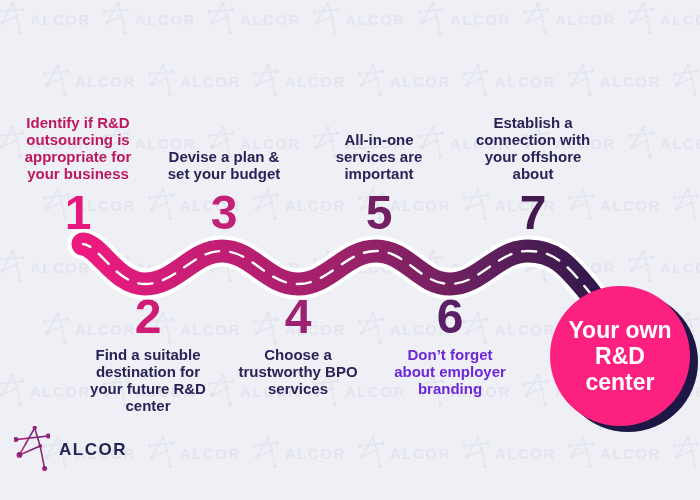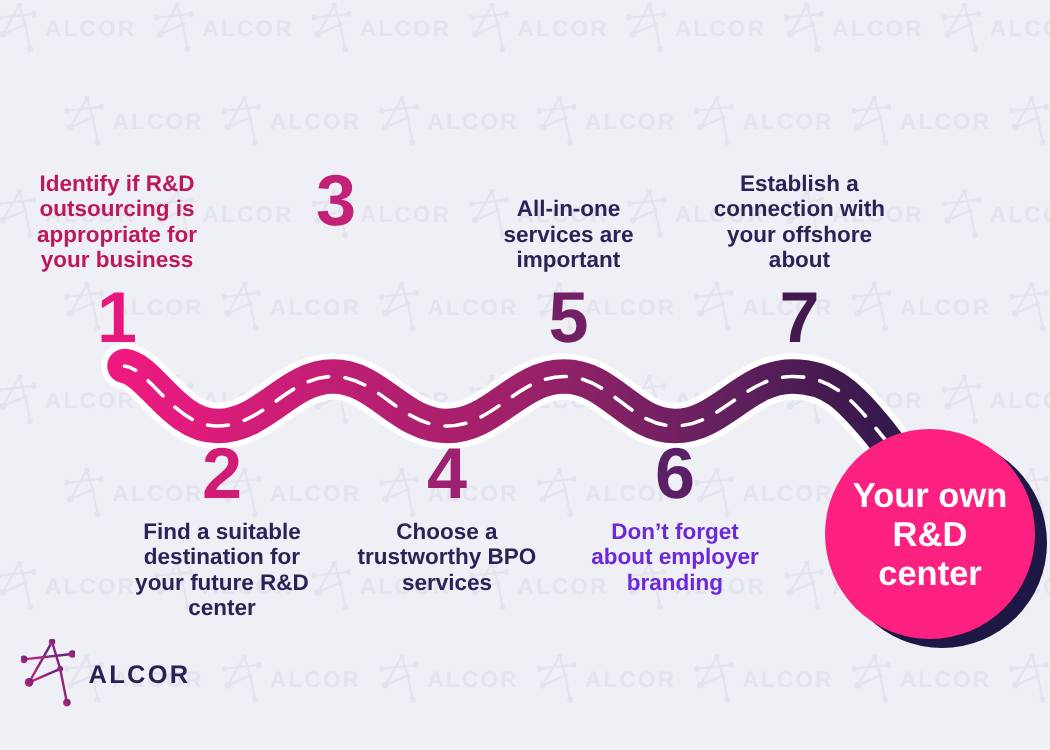--- a/index.html
+++ b/index.html
@@ -1119,20 +1119,22 @@
 
   <div class="step top s1">
     <div class="step-text" style="color: #be185d; text-align: center;">Identify if R&amp;D
 outsourcing is
 appropriate for
 your business</div>
     <div class="step-number" style="color: rgb(230, 24, 125);">1</div>
   </div>
 
   <div class="step top s3">
+    <div class="step-text" style="color: rgb(42, 35, 87);">Devise a plan &amp;
+set your budget</div>
     <div class="step-number" style="color: rgb(195, 32, 119);">3</div>
   </div>
 
   <div class="step top s5">
     <div class="step-text" style="color: rgb(42, 35, 87);">All-in-one
 services are
 important</div>
     <div class="step-number" style="color: rgb(115, 31, 99);">5</div>
   </div>
 

